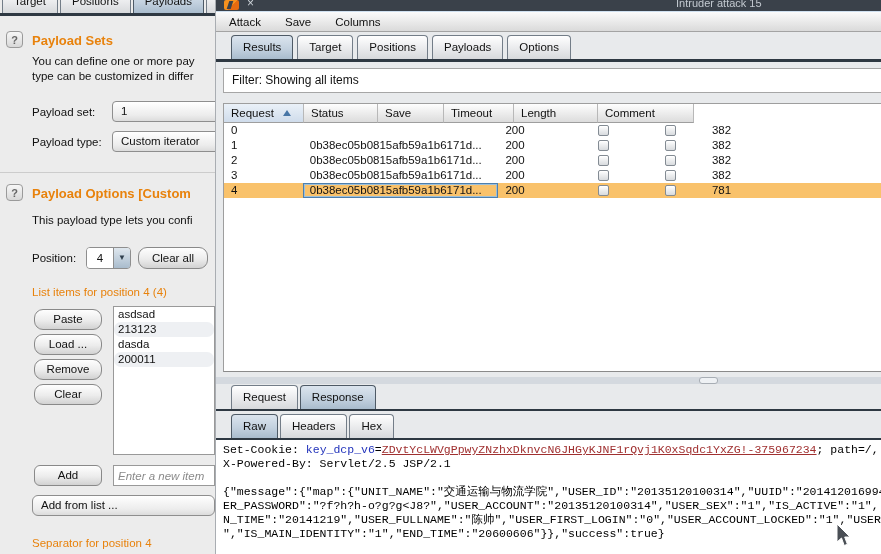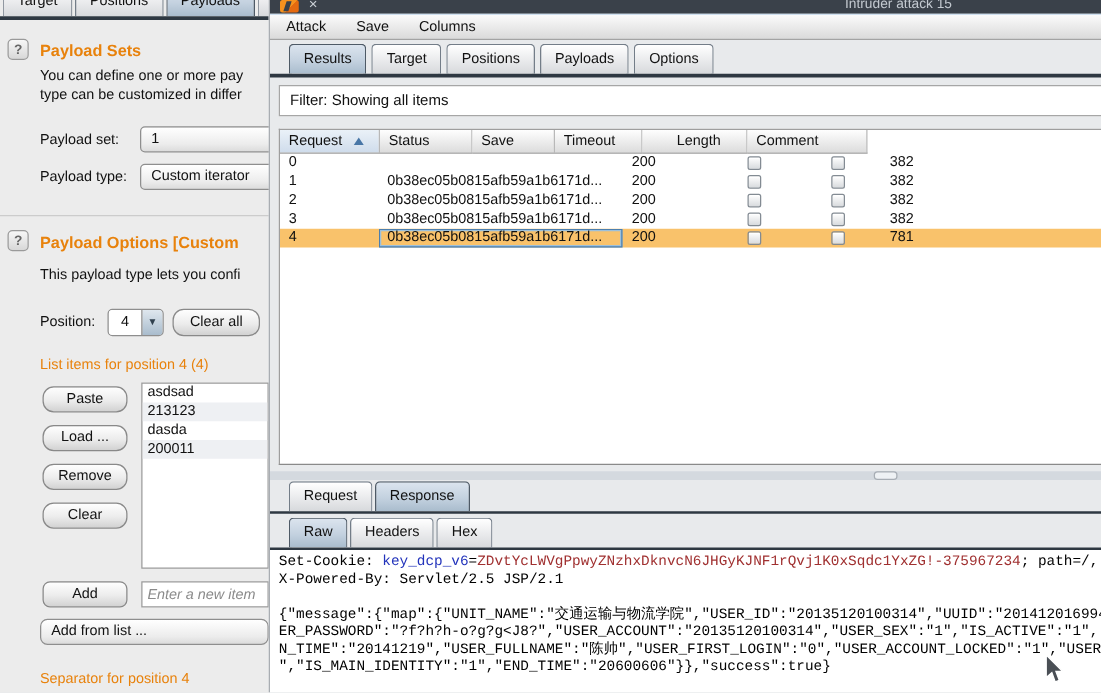--- a/index.html
+++ b/index.html
@@ -32,24 +32,24 @@
   .lbl-orange { position:absolute; white-space:nowrap; color:#e8820c; }
   #combo-set { position:absolute; left:112px; top:101px; width:110px; height:21px; line-height:19px; padding-left:8px; }
   #combo-type { position:absolute; left:112px; top:131px; width:110px; height:21px; line-height:19px; padding-left:8px; }
   #bg-hr { position:absolute; left:0; top:172px; width:215px; height:1px; background:#cccccc; }
   #combo-pos { position:absolute; left:86px; top:247px; width:45px; height:22px; display:flex; padding:0; }
   #combo-pos .val { width:26px; background:#fff; line-height:20px; text-align:center; }
   #combo-pos .arr { flex:1; background:linear-gradient(#dfe7ee,#a9bccd); border-left:1px solid #8e8e8e;
                     font-size:8px; color:#30404e; text-align:center; line-height:20px; }
   #btn-clearall { position:absolute; left:138px; top:247px; width:70px; height:22px; line-height:20px; }
   #listbox { position:absolute; left:113px; top:306px; width:102px; height:149px; background:#fff; border:1px solid #999; overflow:hidden; }
-  #listbox .li { height:15px; line-height:15px; padding-left:4px; }
+  #listbox .li { height:15px; line-height:15px; padding-left:4px;border-radius:7px; }
   #listbox .li:nth-child(even) { background:#eef0f3; }
   #vbtns { position:absolute; left:34px; top:309px; width:68px; }
-  #vbtns .btn { display:block; width:68px; height:21px; line-height:19px; margin-bottom:10px; }
+  #vbtns .btn { display:block; width:68px; height:21px; line-height:19px; margin-bottom:4px; }
   #btn-add { position:absolute; left:34px; top:465px; width:68px; height:21px; line-height:19px;border-radius:6px; }
   #add-input { position:absolute; left:113px; top:465px; width:102px; height:21px; border:1px solid #999;
                padding:0 4px; font-family:"Liberation Sans",sans-serif; font-size:11.5px; font-style:italic; color:#333; }
   #add-input::placeholder { color:#8a8a8a; font-style:italic; }
   #addfromlist { position:absolute; left:32px; top:495px; width:183px; height:21px; line-height:19px;
                  padding-left:8px; border-radius:6px; }
 
   
   #atk-win { position:absolute; left:215px; top:0; width:666px; height:554px; background:#e8eaec;
              border-left:1px solid #a9adb2; }
@@ -91,21 +91,21 @@
   #msg-strip { position:absolute; left:0; top:409px; width:100%; height:2px; }
   #view-tabs { position:absolute; left:0; top:414px; height:24px; display:flex; gap:2px; padding-left:15px; }
   #view-strip { position:absolute; left:0; top:438px; width:100%; height:2px; }
 
   #resp { position:absolute; left:0; top:440px; width:100%; height:114px; background:#fff; overflow:hidden;
           font-family:"Liberation Mono","DejaVu Sans Mono",monospace; font-size:11.5px; }
   #resp-pre { position:absolute; left:7px; top:3px; white-space:pre; }
   .rl { height:14px; line-height:14px; }
   .c-default { color:#000; }
   .c-blue { color:#2233bb; }
-  .c-red { color:#a03030; }
+  .c-red { color:#a03030;text-decoration:underline; }
 
   #cursor { position:absolute; left:836px; top:524px; width:18px; height:24px; pointer-events:none; }
 </style>
 </head>
 <body>
 
 <div id="bg-win">
   <div id="bg-tabwrap">
     <div id="bg-tabs">
         <div class="tab">Target</div>
@@ -185,21 +185,21 @@
   <div id="atk-strip" class="navy"></div>
 
   <div id="filterbar">Filter: Showing all items</div>
 
   <div id="tablewrap">
     <div id="thead">
         <div class="th sorted" style="width: 80px;">Request<span class="sort-arrow"></span></div>
         <div class="th" style="width: 74px;">Status</div>
         <div class="th" style="width: 66px;">Save</div>
         <div class="th" style="width: 70px;">Timeout</div>
-        <div class="th" style="width: 84px; text-align: center;">Length</div>
+        <div class="th" style="width: 84px;">Length</div>
         <div class="th" style="width: 96px;">Comment</div>
       </div>
     <div id="tbody">
         <div class="tr">
           <div class="td" style="width: 80px;">0</div>
           <div class="td" style="width: 199px;"></div>
           <div class="td" style="width: 74px;">200</div>
           <div class="td c-cb" style="width: 66px;">
             <div class="cb"></div>
           </div>

